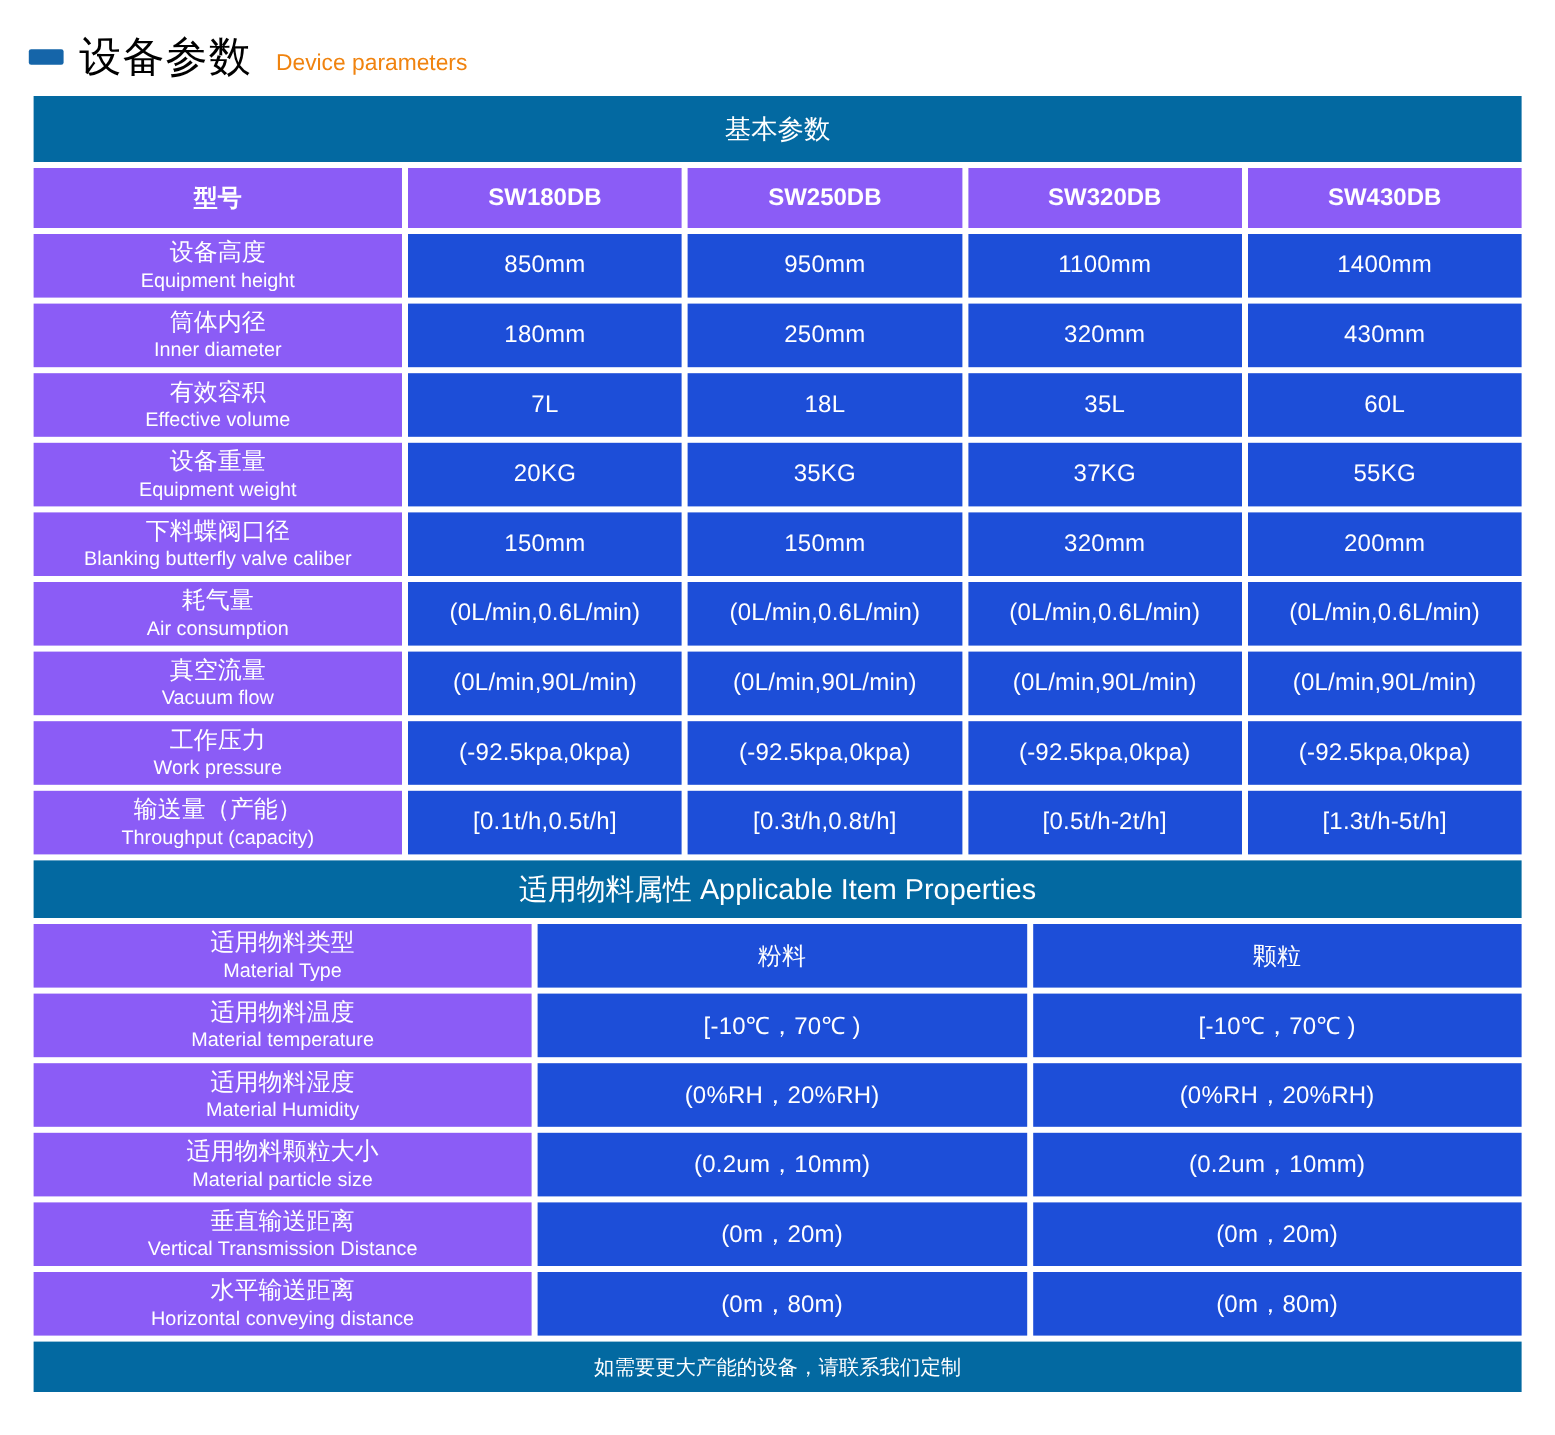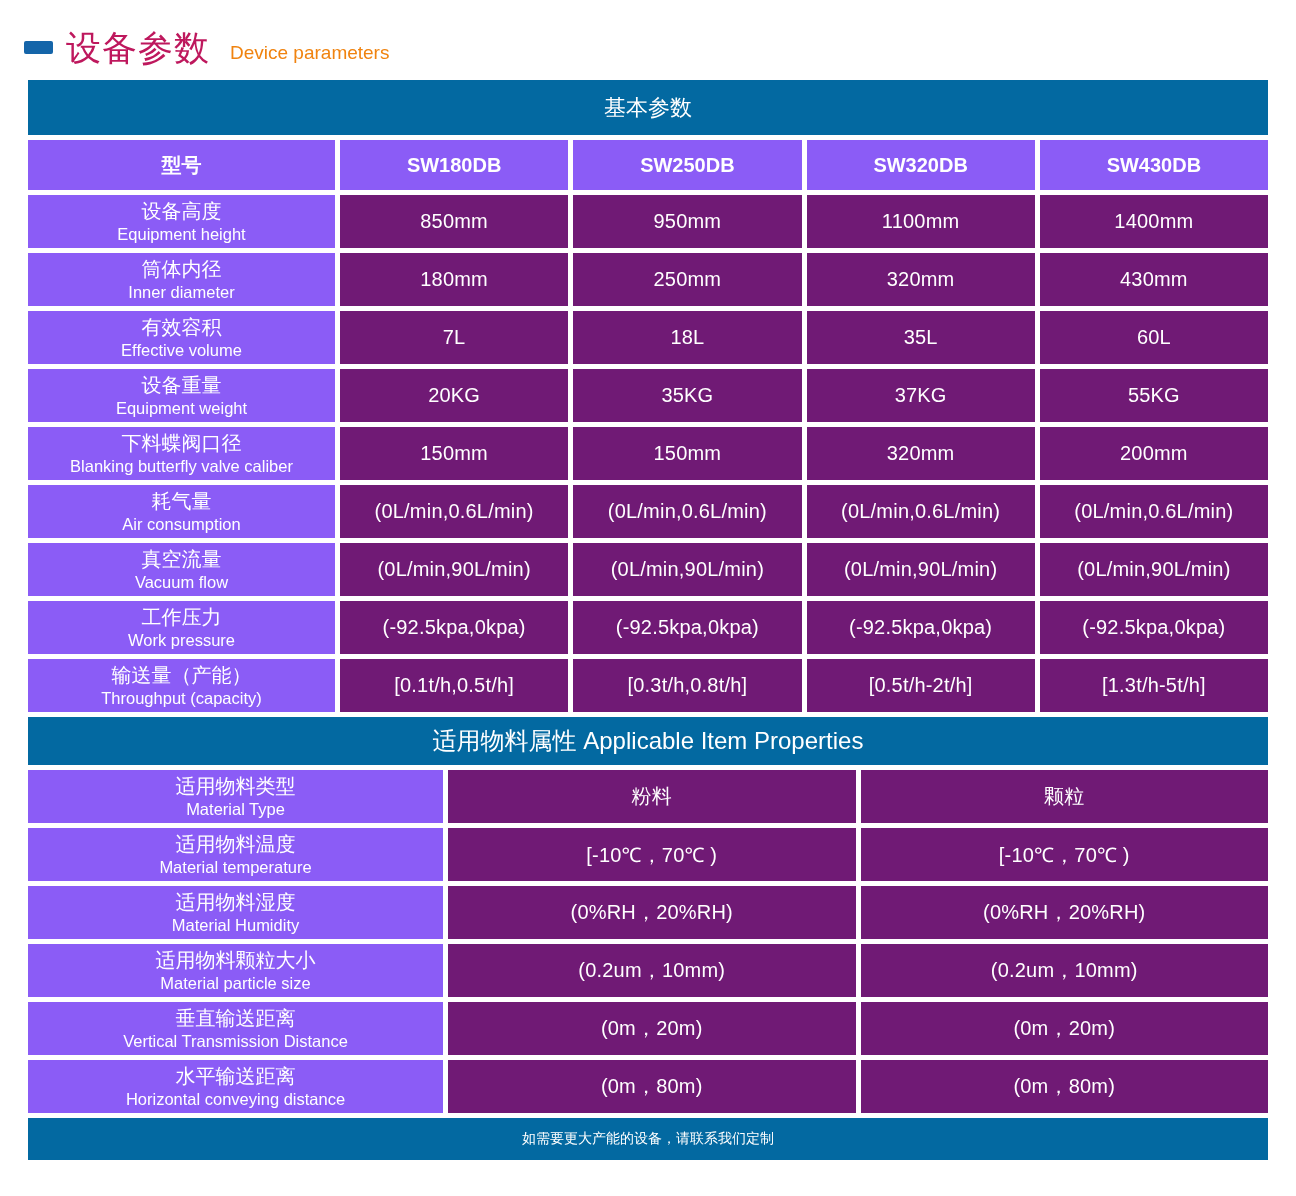--- a/index.html
+++ b/index.html
@@ -10,47 +10,47 @@
     overflow:hidden;
   }
   .page { width:1296px; height:1196px; position:relative; }
 
   
   .title-row { display:flex; align-items:center; padding:24px 0 0 24px; height:46px; }
   .dash {
     width:29px; height:13px; background:#1565a9; border-radius:2px;
     margin-right:13px; flex:0 0 auto;
   }
-  .title-cn { font-size:35px; color:#be185d; letter-spacing:1px; line-height:1; }
+  .title-cn { font-size:35px; color:#000000; letter-spacing:1px; line-height:1; }
   .title-en {
     font-size:19px; color:#f0830f; margin-left:20px; margin-top:12px;
     font-family:Liberation Sans, sans-serif; letter-spacing:0px;
   }
 
   
   .table-wrap { width:1240px; margin:10px 28px 0 28px; }
 
   .band {
     background:#0369a1; color:#fff; display:flex; align-items:center; justify-content:center;
     margin-bottom:5px;
   }
   .band-basic   { height:55px; font-size:22px; }
   .band-section { height:48px; font-size:24px; }
-  .band-footer  { height:42px; font-size:14px; margin-bottom:0; }
+  .band-footer  { height:42px; font-size:17px; margin-bottom:0; }
 
   .trow  { display:grid; grid-template-columns:307px repeat(4,1fr); gap:5px; margin-bottom:5px; height:53px; }
   .trow.model { height:50px; }
   .trow2 { display:grid; grid-template-columns:415px repeat(2,1fr); gap:5px; margin-bottom:5px; height:53px; }
 
   .cell { display:flex; align-items:center; justify-content:center; color:#fff; }
   .lbl  { background:#8b5cf6; flex-direction:column; line-height:1.25; text-align:left; }
   .lbl .cn { font-size:20px; }
   .lbl .en { font-size:16.5px; }
   .mdl  { background:#8b5cf6; font-size:20px;font-weight:bold; }
-  .val  { background:#701a75; font-size:20px; letter-spacing:0.2px; }
+  .val  { background:#1d4ed8; font-size:20px; letter-spacing:0.2px; }
 </style>
 </head>
 <body>
 
 <div class="page">
 
   <div class="title-row">
     <span class="dash"></span>
     <span class="title-cn">设备参数</span>
     <span class="title-en">Device parameters</span>

